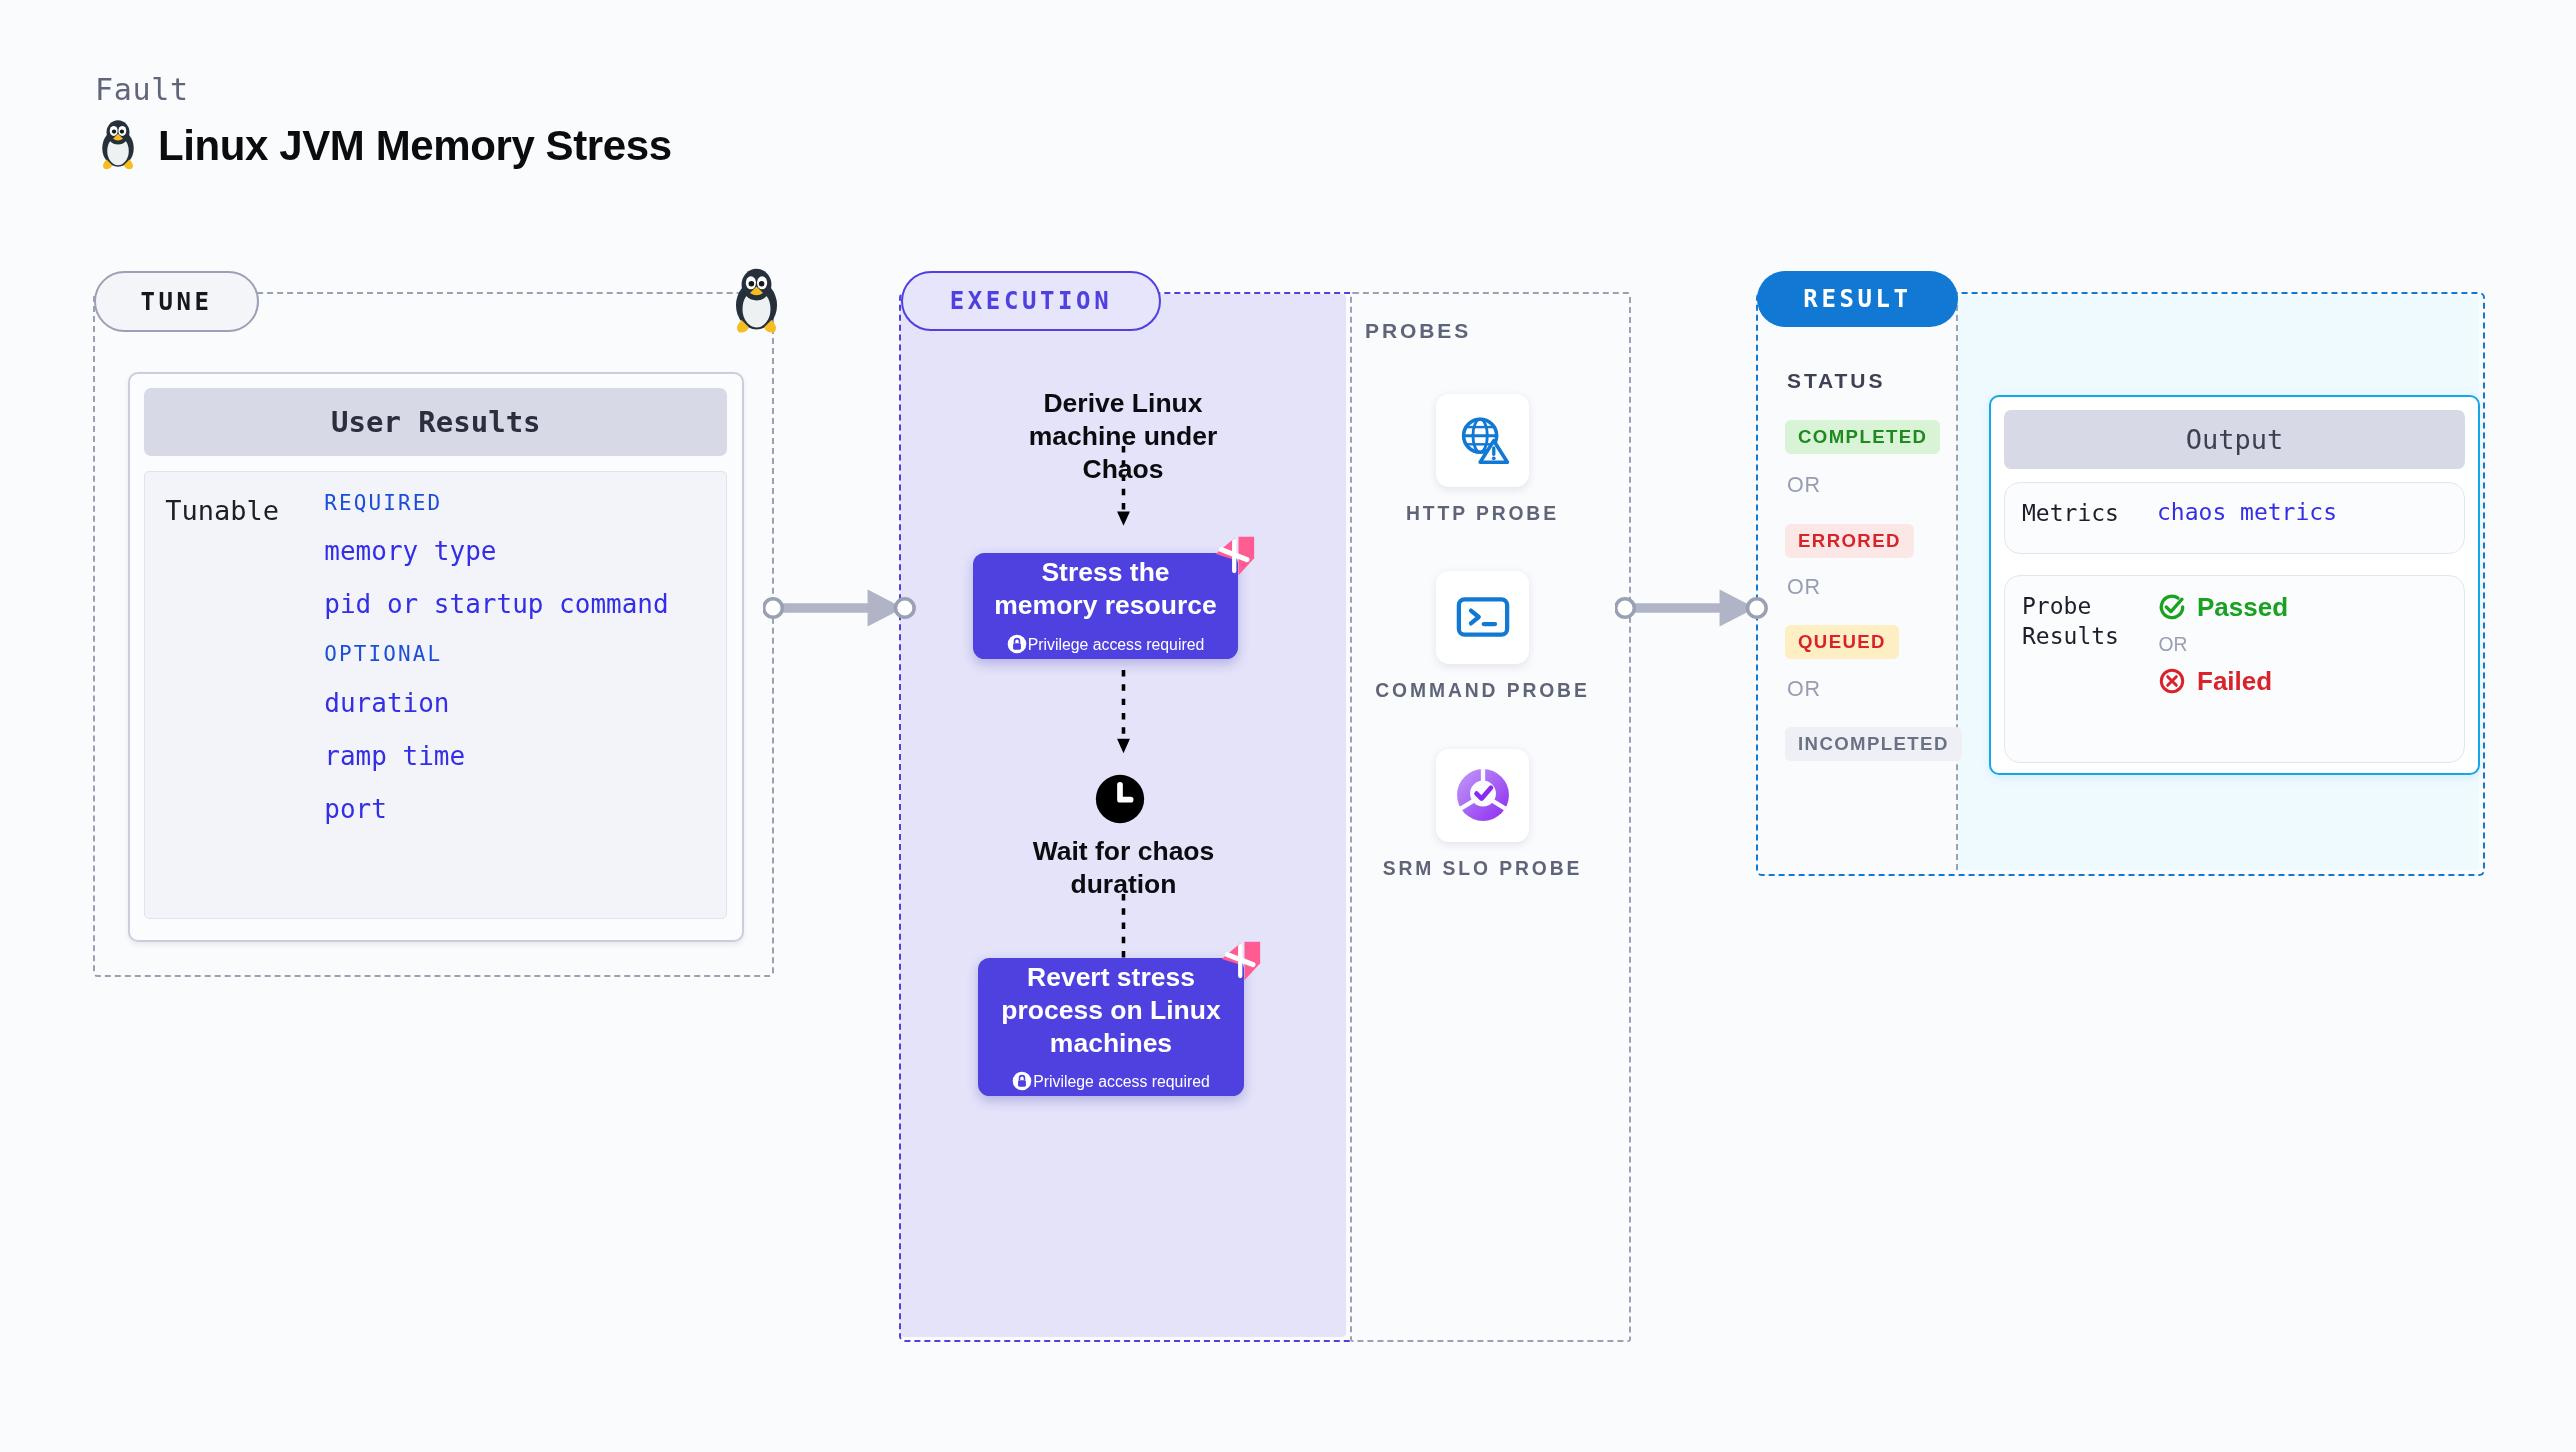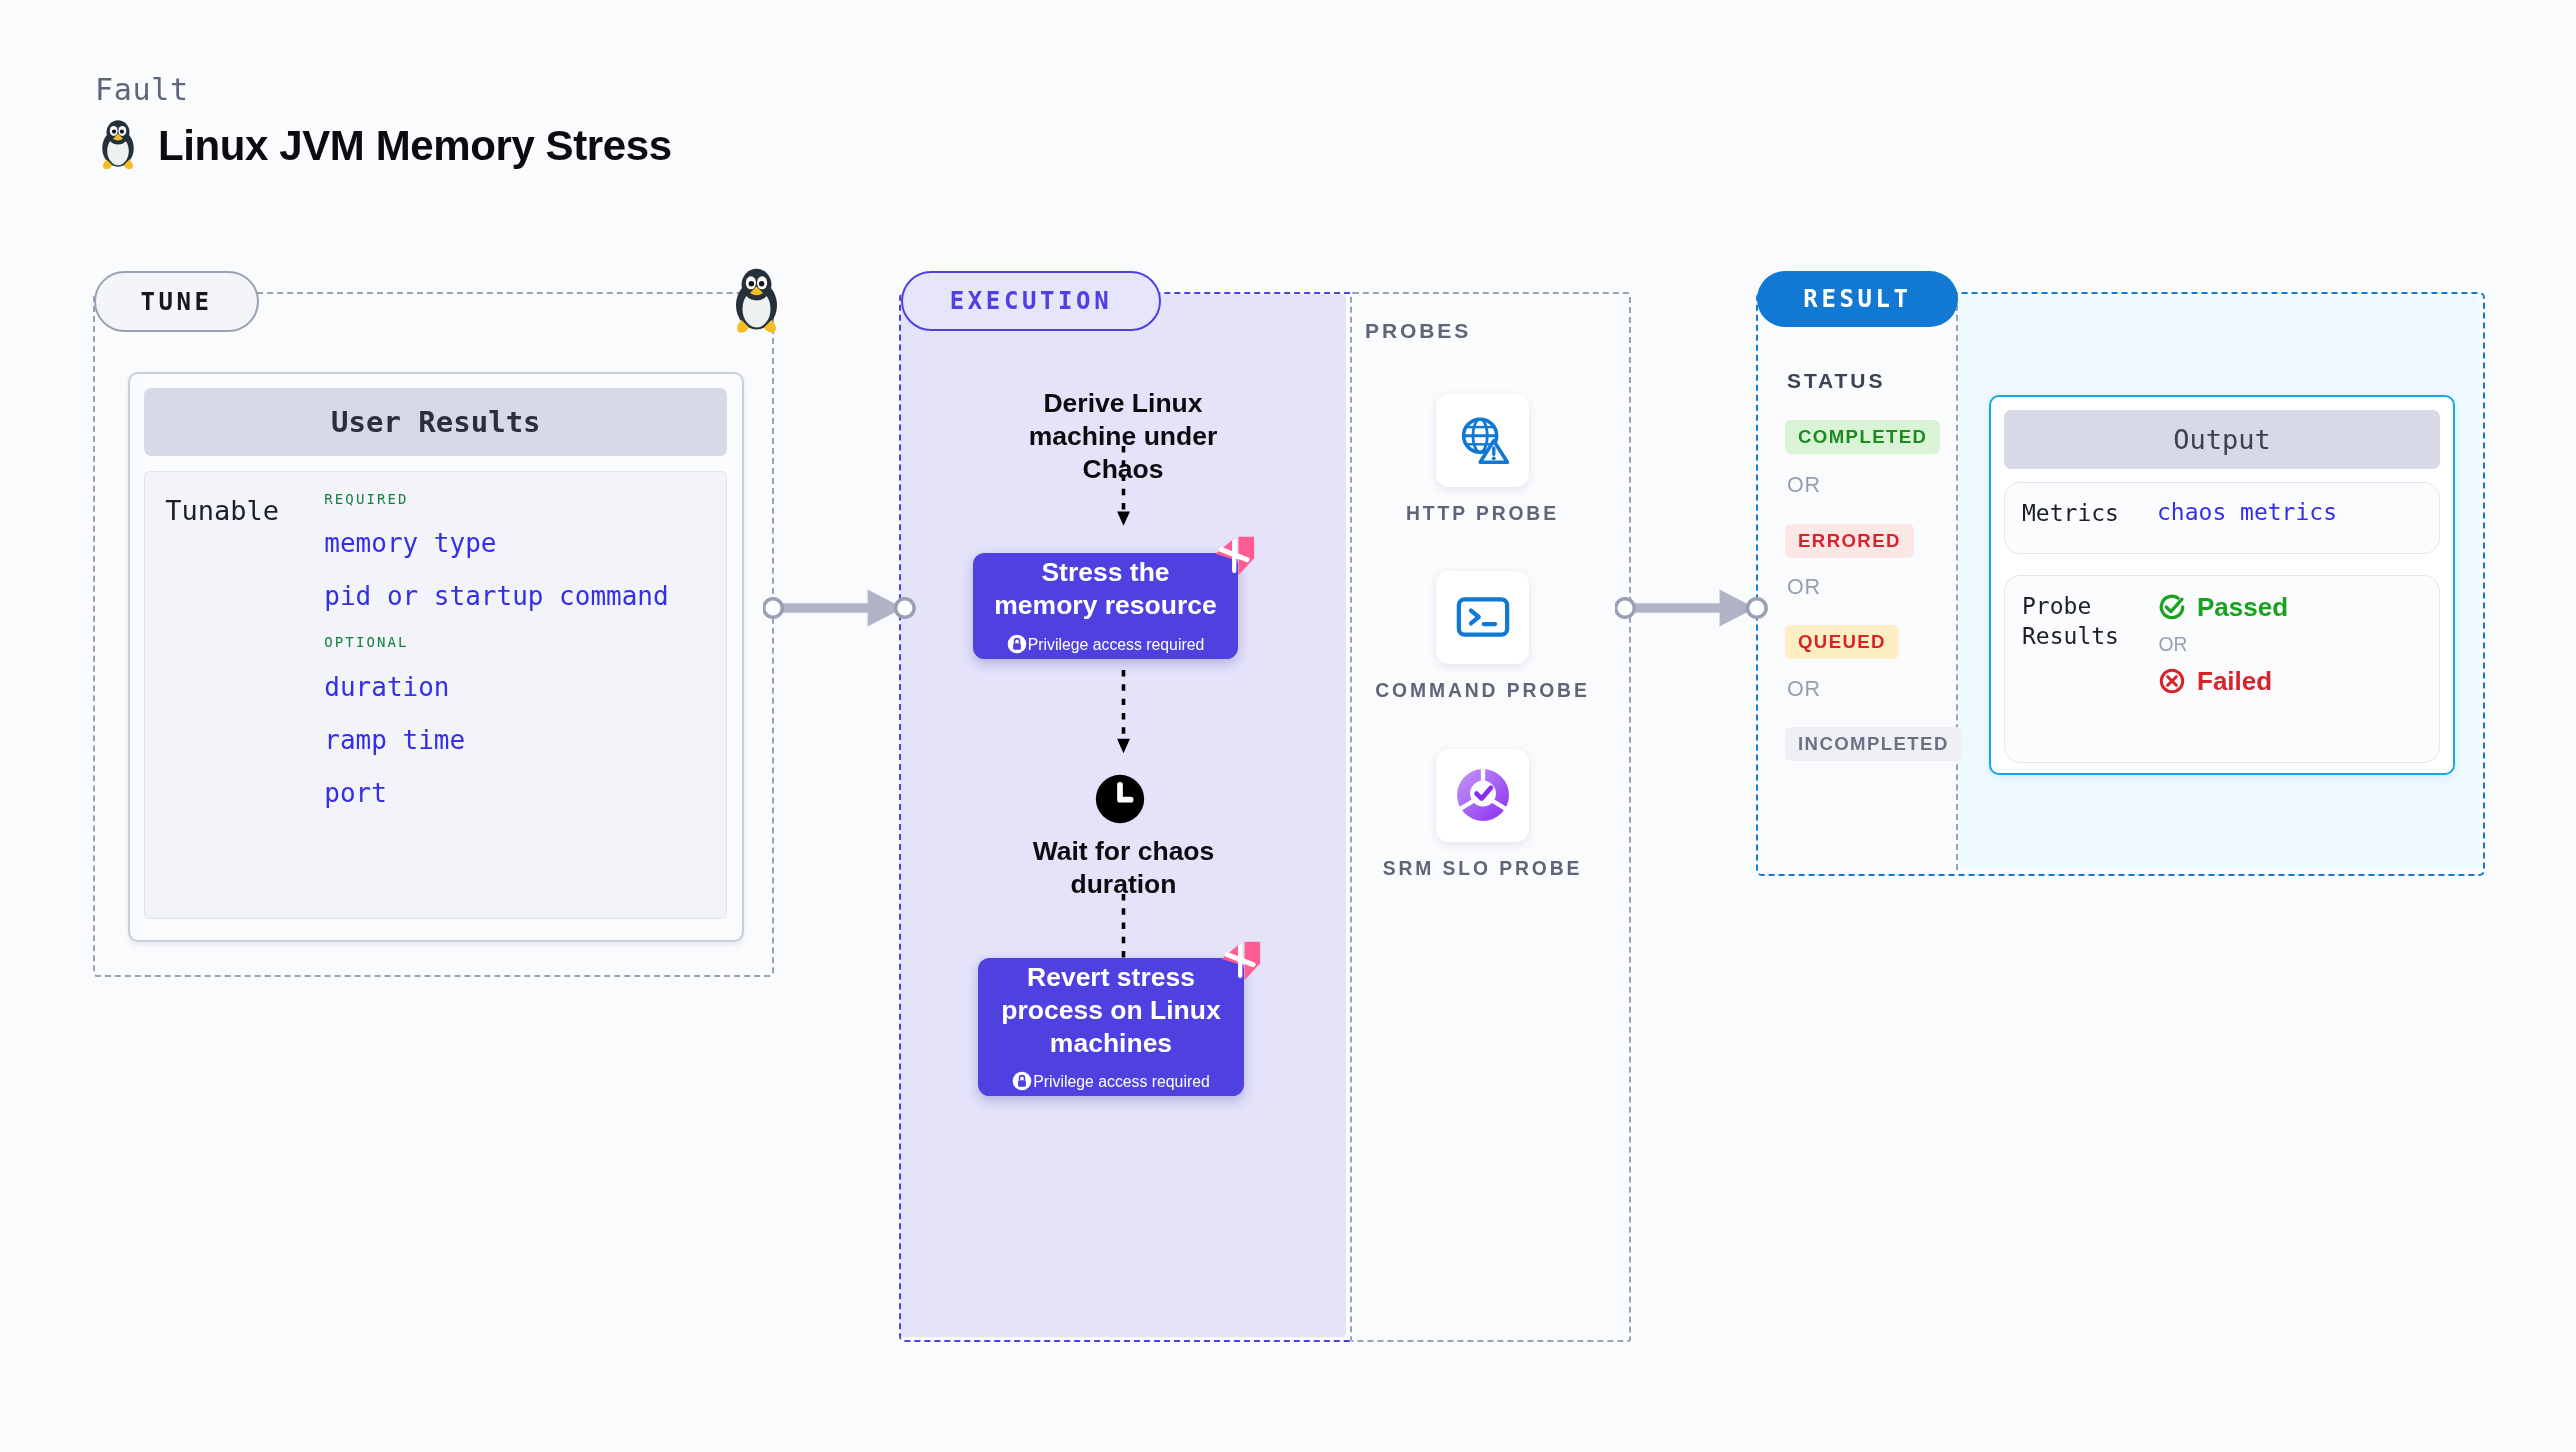--- a/index.html
+++ b/index.html
@@ -54,21 +54,21 @@
     display:flex;padding:18.6px 0 0 0;box-sizing:border-box;
   }
   #tunable-label{
     width:179px;padding-left:20px;box-sizing:border-box;
     font-family:"DejaVu Sans Mono","Liberation Mono",monospace;
     font-size:27px;color:#1c1f29;padding-top:4.3px;
   }
   #tunable-list{flex:1;display:flex;flex-direction:column;}
   .grp-head{
     font-family:"DejaVu Sans Mono","Liberation Mono",monospace;
-    font-size:14px;color:#15803d;letter-spacing:2.1px;margin-bottom:21.5px;
+    font-size:21px;color:#1d4ed8;letter-spacing:2.1px;margin-bottom:21.5px;
   }
   .tunable-item{
     font-family:"DejaVu Sans Mono","Liberation Mono",monospace;
     font-size:26px;color:#342ee6;margin-bottom:23px;
   }
   .grp-head.optional{margin-top:0px;}
 
   
   #tune-penguin{position:absolute;left:722px;top:266px;width:69px;height:69px;z-index:45;}
 
@@ -153,20 +153,21 @@
   }
   .or-text{
     position:absolute;font-size:21.5px;color:#989eb2;letter-spacing:0.7px;
   }
 
   
   #output-card{
     position:absolute;left:1989px;top:395px;width:462px;height:376px;
     background:#ffffff;border:2.9px solid #14a7e8;border-radius:10px;
     box-shadow:0 2.9px 10px rgba(20,120,200,.10);
+    padding-left:25px;
   }
   #output-hdr{
     position:absolute;left:13px;top:13px;width:calc(100% - 26px);height:59px;
     background:#d7d9e6;border-radius:7.2px;display:flex;align-items:center;justify-content:center;
     font-family:"DejaVu Sans Mono","Liberation Mono",monospace;
     font-size:27px;color:#3c4152;
   }
   .out-section{
     position:absolute;left:13px;width:calc(100% - 26px);
     background:#fbfcfe;border:1.4px solid #e2e6ee;border-radius:16px;

